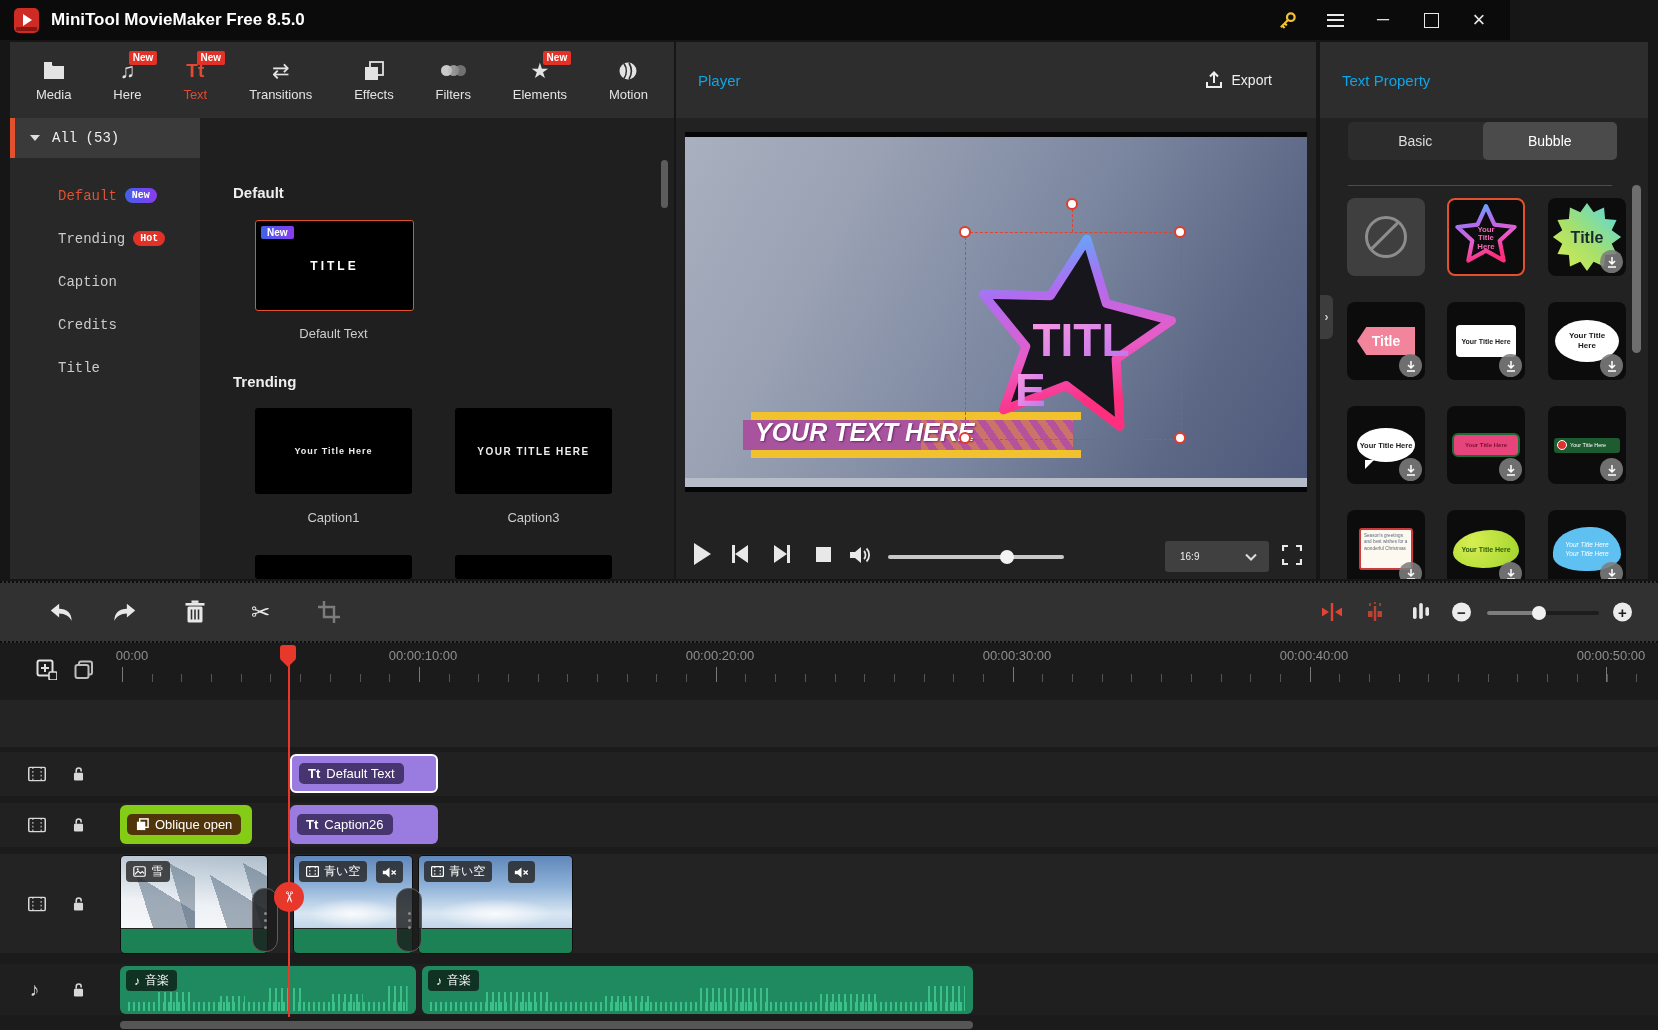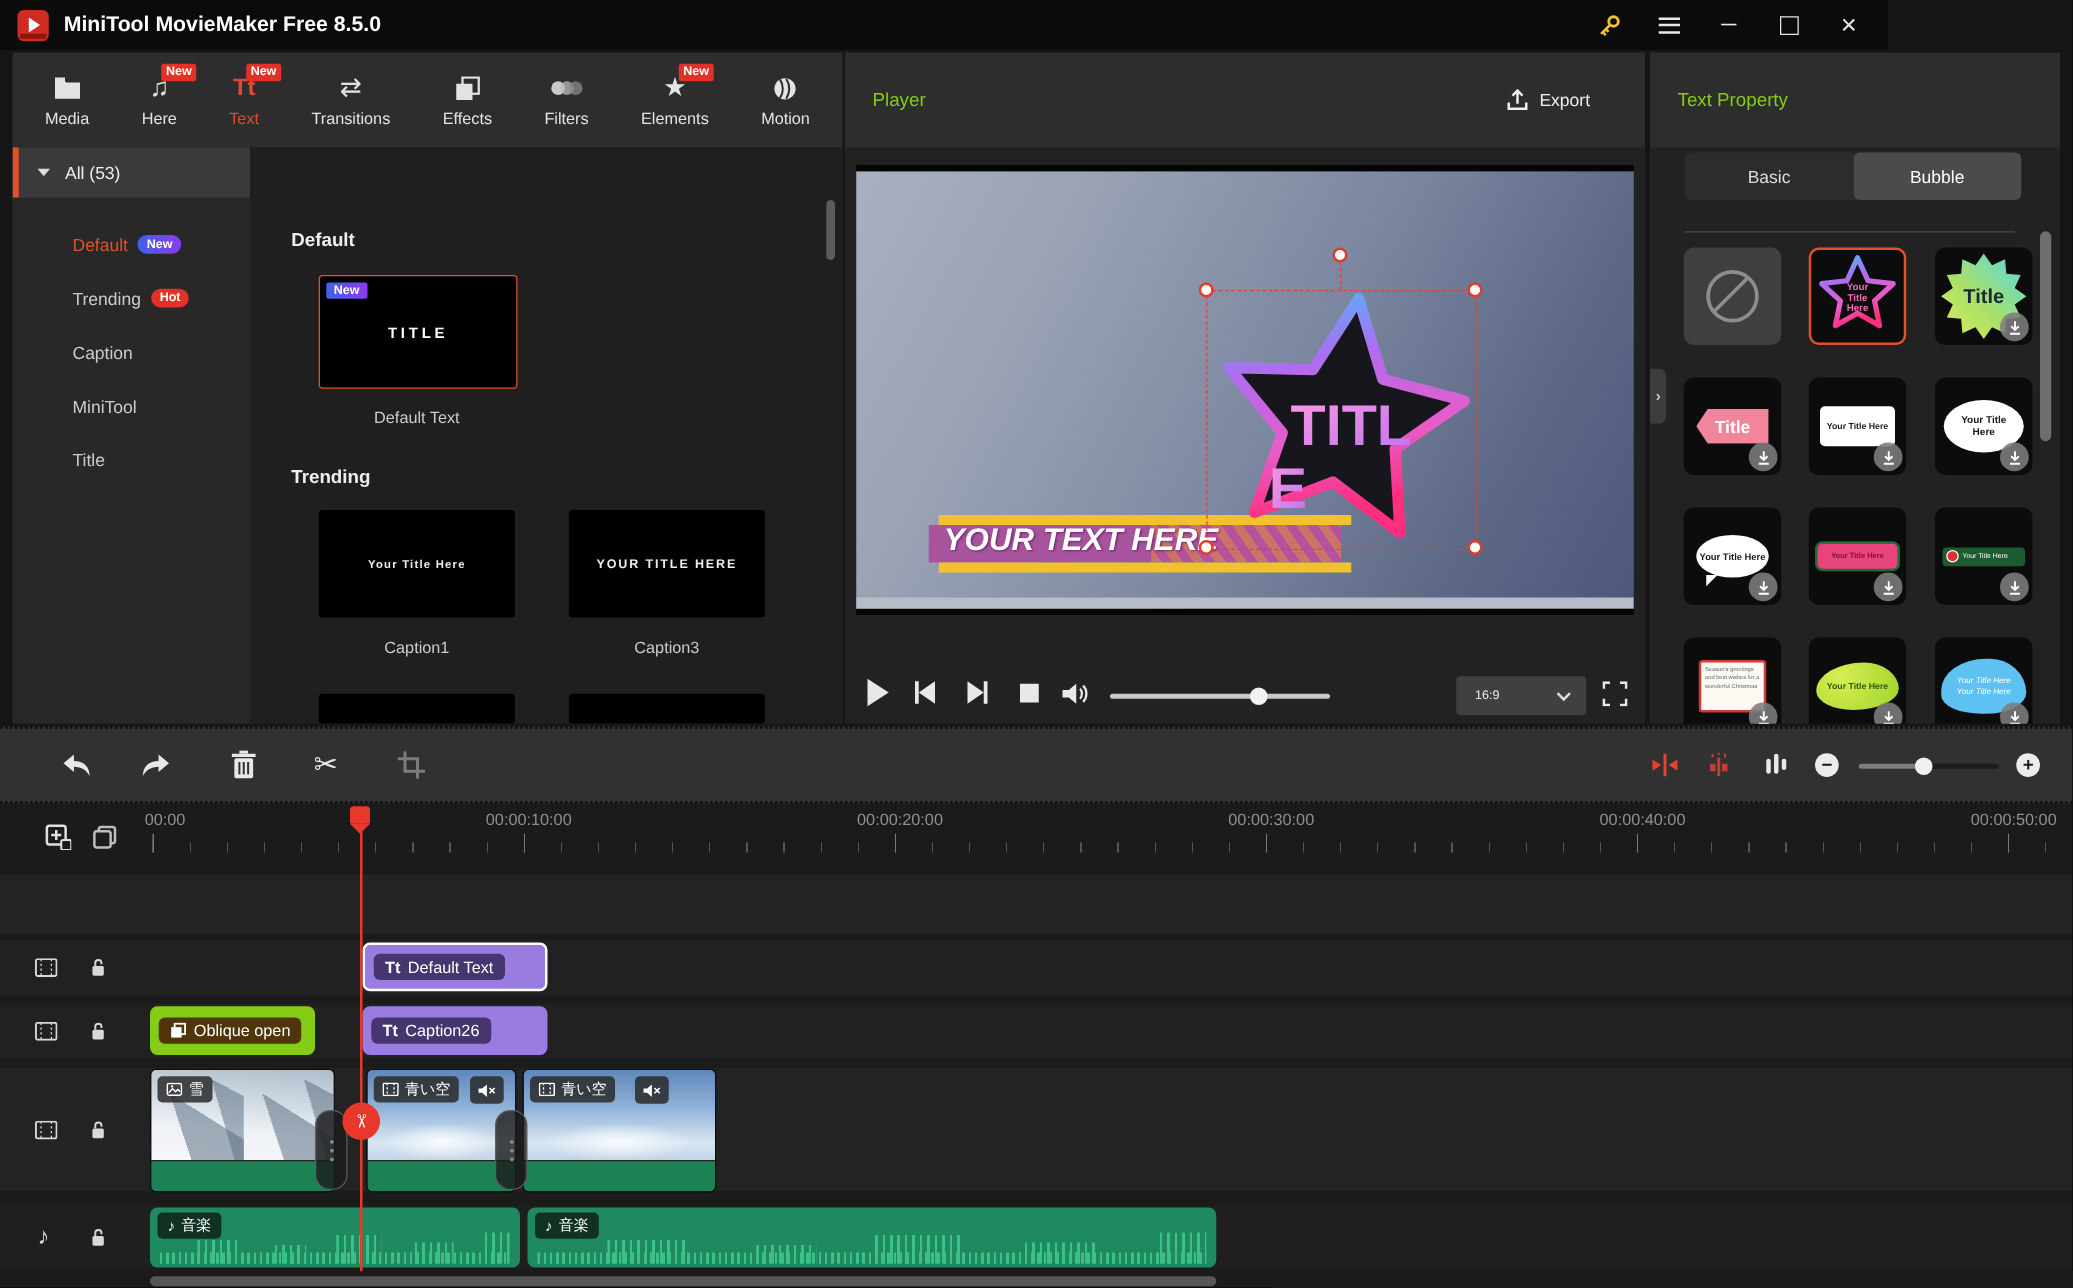--- a/index.html
+++ b/index.html
@@ -12,32 +12,32 @@
   .logo .band{position:absolute;left:2px;right:2px;bottom:2px;height:4px;background:#8e1410;border-radius:1px;}
   .apptitle{margin-left:12px;font-size:17px;font-weight:bold;color:#fff;}
   .winbtns{margin-left:auto;display:flex;align-items:center;gap:14px;padding-right:14px;}
   .wb{width:34px;height:28px;display:flex;align-items:center;justify-content:center;color:#e8e8e8;font-size:17px;}
   .maxbox{width:13px;height:13px;border:1.6px solid #e8e8e8;}
   .hamb{display:flex;flex-direction:column;gap:3.5px;}
   .hamb i{display:block;width:17px;height:2px;background:#e8e8e8;}
   
   .panel{position:absolute;background:#222;overflow:hidden;}
   .phead{height:76px;background:#2d2d2d;display:flex;align-items:center;}
-  .ptitle{font-size:15px;color:#84cc16;margin-left:22px;}
+  .ptitle{font-size:15px;color:#0ea5e9;margin-left:22px;}
   
   #navbar{position:absolute;left:0;top:0;width:664px;height:76px;background:#2d2d2d;display:flex;align-items:center;justify-content:space-between;padding:0 26px;box-sizing:border-box;}
   .nav-item{position:relative;display:flex;flex-direction:column;align-items:center;gap:4px;color:#e3e3e3;}
   .nav-item .nicon{height:24px;display:flex;align-items:center;justify-content:center;font-size:21px;}
   .nav-item .lbl{font-size:13px;white-space:nowrap;}
   .nav-item.active{color:#e04a33;}
   .nbadge{position:absolute;top:-8px;left:55%;background:#e23227;color:#fff;font-size:10px;font-weight:bold;padding:1px 4px;border-radius:2px;line-height:1.2;}
   .fchip{display:flex;}
   .fchip i{width:11px;height:11px;border-radius:50%;background:#ddd;opacity:.75;margin-left:-4px;}
   
-  #sidebar{position:absolute;left:0;top:76px;width:190px;bottom:0;background:#282828;}
+  #sidebar{position:absolute;left:0;top:76px;width:190px;bottom:0;background:#282828;font-family:Liberation Mono, monospace;}
   #allrow{height:40px;background:#3a3a3a;display:flex;align-items:center;position:relative;}
   #allrow .obar{position:absolute;left:0;top:0;bottom:0;width:5px;background:#e2512d;}
   #allrow .caret{width:0;height:0;border-left:5px solid transparent;border-right:5px solid transparent;border-top:6px solid #ddd;margin:0 12px 0 20px;}
   .side-item{height:43px;display:flex;align-items:center;padding-left:48px;font-size:14px;color:#ccc;gap:8px;}
   .side-item.sel{color:#e2512d;}
   .sbadge{font-size:10px;font-weight:bold;color:#fff;padding:2px 7px;border-radius:8px;}
   .sbadge.blue{background:linear-gradient(90deg,#3f62e8,#8b3bf0);}
   .sbadge.red{background:#e23227;}
   
   #library{position:absolute;left:190px;top:76px;right:0;bottom:0;background:#1f1f1f;}
@@ -252,21 +252,21 @@
             <span class="sbadge blue">New</span>
           </div>
         <div class="side-item">
             <span>Trending</span>
             <span class="sbadge red">Hot</span>
           </div>
         <div class="side-item">
             <span>Caption</span>
           </div>
         <div class="side-item">
-            <span>MiniTool</span>
+            <span>Credits</span>
           </div>
         <div class="side-item">
             <span>Title</span>
           </div>
       </div>
     </div>
 
     <div id="library">
 
       <div class="sechead" style="left:33px;top:66px;">Default</div>

